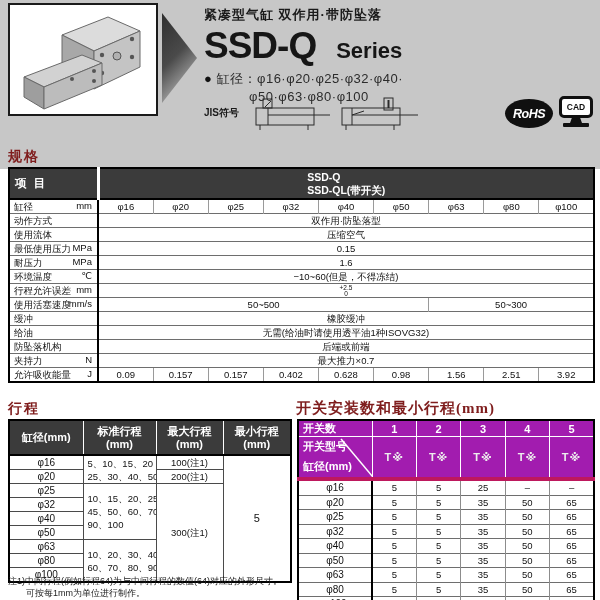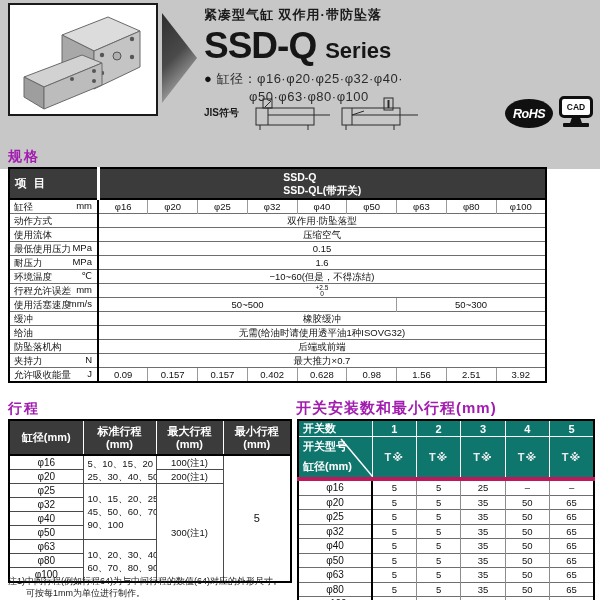--- a/index.html
+++ b/index.html
@@ -9,46 +9,46 @@
   
   .band{position:absolute;left:0;top:0;width:600px;height:169px;background:#c7c7c7;}
   .photo-box{position:absolute;left:8px;top:3px;width:150px;height:113px;background:#fff;border:2px solid #1a1a1a;box-sizing:border-box;}
   .arrow{position:absolute;left:162px;top:13px;width:35px;height:90px;
     background:linear-gradient(135deg,#2e2e2e 0%,#4a4a4a 45%,#a9a9a9 80%,#e8e8e8 100%);
     clip-path:polygon(0 0,100% 50%,0 100%);}
   .title-block{position:absolute;left:204px;top:6px;}
   .subtitle{font-size:13px;font-weight:bold;color:#1a1a1a;letter-spacing:1px;}
   .series-line{margin-top:1px;white-space:nowrap;}
   .series-name{font-size:37px;font-weight:bold;letter-spacing:-1px;color:#161616;}
-  .series-suffix{font-size:22px;font-weight:bold;color:#161616;margin-left:9px;}
+  .series-suffix{font-size:22px;font-weight:bold;color:#161616;margin-left:20px;}
   .bore-line{font-size:13px;color:#2b2b2b;margin-top:3px;letter-spacing:0.5px;}
   .bore-line2{margin-left:45px;margin-top:1px;}
   .bullet{font-size:13px;color:#111;}
   .jis-label{position:absolute;left:204px;top:106px;font-size:10px;font-weight:bold;color:#1a1a1a;}
   .jis-sym{position:absolute;top:96px;}
   .jis-sym.s1{left:248px;}
   .jis-sym.s2{left:338px;}
   .badge-rohs{position:absolute;left:505px;top:99px;width:48px;height:29px;background:#101010;
     border-radius:50%;color:#fff;font-weight:bold;font-style:italic;font-size:12.5px;
     display:flex;align-items:center;justify-content:center;letter-spacing:-0.5px;}
   .badge-cad{position:absolute;left:559px;top:96px;width:34px;text-align:center;}
   .cad-screen{box-sizing:border-box;width:34px;height:22px;border:3px solid #101010;border-radius:5px;
     background:#fff;font-size:8.5px;font-weight:bold;color:#101010;display:flex;align-items:center;justify-content:center;}
   .cad-stand{width:12px;height:5px;background:#101010;margin:0 auto;clip-path:polygon(15% 0,85% 0,100% 100%,0 100%);}
   .cad-base{width:26px;height:4px;background:#101010;margin:0 auto;border-radius:1px;}
 
   
-  .sec-title{position:absolute;font-size:14px;font-weight:bold;color:#a21caf;letter-spacing:2px;}
+  .sec-title{position:absolute;font-size:14px;font-weight:bold;color:#7f1d1d;letter-spacing:2px;font-family:Liberation Serif, serif;}
   #spec-title{left:8px;top:148px;}
   #stroke-title{left:8px;top:400px;}
   #switch-title{left:296px;top:399px;font-size:15px;letter-spacing:1px;}
 
   
   table{border-collapse:collapse;table-layout:fixed;}
-  .spec-table{position:absolute;left:8px;top:167px;width:539px;font-size:9.5px;border:2px solid #000;}
+  .spec-table{position:absolute;left:8px;top:167px;width:587px;font-size:9.5px;border:2px solid #000;}
   .spec-table th{background:#3b3b3b;color:#fff;padding:0;border-bottom:2px solid #000;}
   .spec-table th.item{width:89px;text-align:left;padding-left:5px;font-size:11.5px;font-weight:bold;
     border-right:3px solid #fff;height:29px;letter-spacing:2px;}
   .spec-table th.models{text-align:center;font-size:10.5px;height:29px;}
   .spec-table th.models > span{display:inline-block;text-align:left;line-height:13px;font-weight:bold;}
   .spec-table td{height:13px;line-height:12px;padding:0;text-align:center;
     border-top:1px solid #6e6e6e;border-left:1px solid #9a9a9a;white-space:nowrap;overflow:hidden;margin-top:28px;}
   .spec-table td.lblcell{position:relative;text-align:left;border-left:none;border-right:2.5px solid #000;}
   .spec-table td.lblcell .lbl{padding-left:4px;}
   .spec-table td.lblcell .unit{position:absolute;right:5px;top:0;}
@@ -63,21 +63,21 @@
   .stroke-table td.bore{font-size:10px;}
   .stroke-table td.stdcell{text-align:left;padding-left:4px;}
   .stroke-table td.stdcell div{line-height:13px;}
   .stroke-table td.mincell{font-size:11px;}
   .note{position:absolute;left:8px;width:292px;font-size:9px;line-height:11px;color:#1c1c1c;white-space:nowrap;}
   #note1{top:576px;}
   #note2{top:588px;padding-left:18px;}
 
   
   .switch-table{position:absolute;left:297px;top:419px;width:298px;font-size:9.5px;border:2px solid #000;}
-  .switch-table th{background:#0f766e;color:#fff;padding:0;border:1px solid #fff;border-top:none;}
+  .switch-table th{background:#a21caf;color:#fff;padding:0;border:1px solid #fff;border-top:none;}
   .switch-table th.cntlbl{text-align:left;padding-left:4px;font-size:10.5px;font-weight:bold;height:14px;border-left:none;}
   .switch-table tr.r1 th{height:14px;font-size:11px;font-weight:bold;border-bottom:1px solid #fff;}
   .switch-table tr.r2 th{height:40px;font-size:11px;font-weight:bold;border-bottom:4px solid #be185d;}
   .switch-table th.diag{position:relative;text-align:left;font-size:10.5px;border-left:none;}
   .switch-table th.diag .tl{position:absolute;left:4px;top:2px;}
   .switch-table th.diag .bl{position:absolute;left:4px;bottom:3px;}
   .switch-table th.diag svg{position:absolute;left:0;top:0;width:100%;height:100%;}
   .switch-table th.tcell{color:#ededed;letter-spacing:1px;}
   .switch-table td{padding:0;height:13.5px;line-height:13.5px;text-align:center;
     border-top:1px solid #6e6e6e;border-left:1px solid #8c8c8c;white-space:nowrap;}

